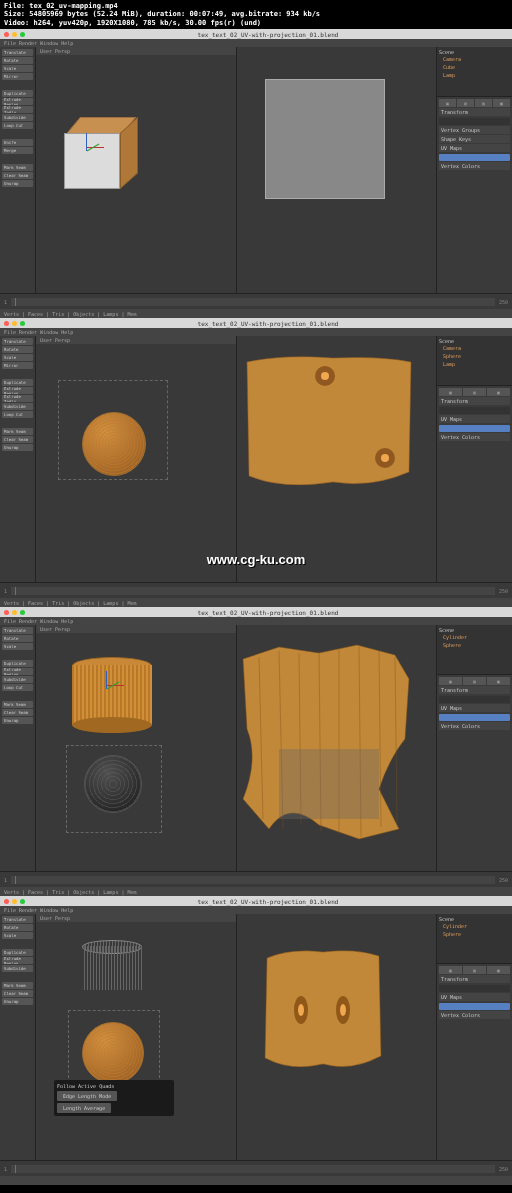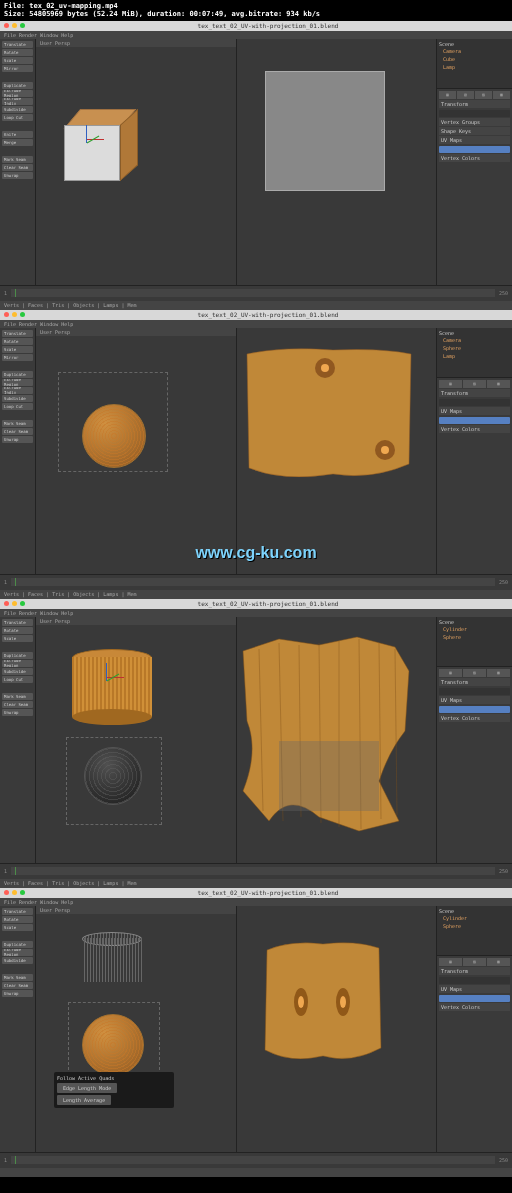--- a/index.html
+++ b/index.html
@@ -301,23 +301,23 @@
     .cylinder-wire-body {
       width: 60px;
       height: 44px;
       background: repeating-linear-gradient(90deg, transparent 0 2px, #666 2px 3px);
       margin-top: -8px;
     }
     .watermark {
       position: absolute;
       left: 50%;
       transform: translateX(-50%);
-      font-size: 16px;
+      font-size: 13px;
       font-weight: bold;
-      color: #7dd3fc;
+      color: #ffffff;
       text-shadow: 1px 1px 0 #000;
       z-index: 100;
       font-family: Arial, sans-serif;
       pointer-events: none;
     }
     .popup {
       position: absolute;
       background: #1a1a1a;
       border-radius: 2px;
       padding: 3px;
@@ -333,20 +333,21 @@
       border-radius: 1px;
       font-size: 5px;
     }
   </style>
 </head>
 <body>
 
 <div class="metadata">
   <div>File: tex_02_uv-mapping.mp4</div>
   <div>Size: 54805969 bytes (52.24 MiB), duration: 00:07:49, avg.bitrate: 934 kb/s</div>
+  <div>Video: h264, yuv420p, 1920X1080, 785 kb/s, 30.00 fps(r) (und)</div>
 </div>
 
 <div class="frames">
 
   <div class="frame">
     <div class="mac-titlebar">
       <div class="traffic-light tl-red"></div>
       <div class="traffic-light tl-yellow"></div>
       <div class="traffic-light tl-green"></div>
       <div class="titlebar-title">tex_text_02_UV-with-projection_01.blend</div>

